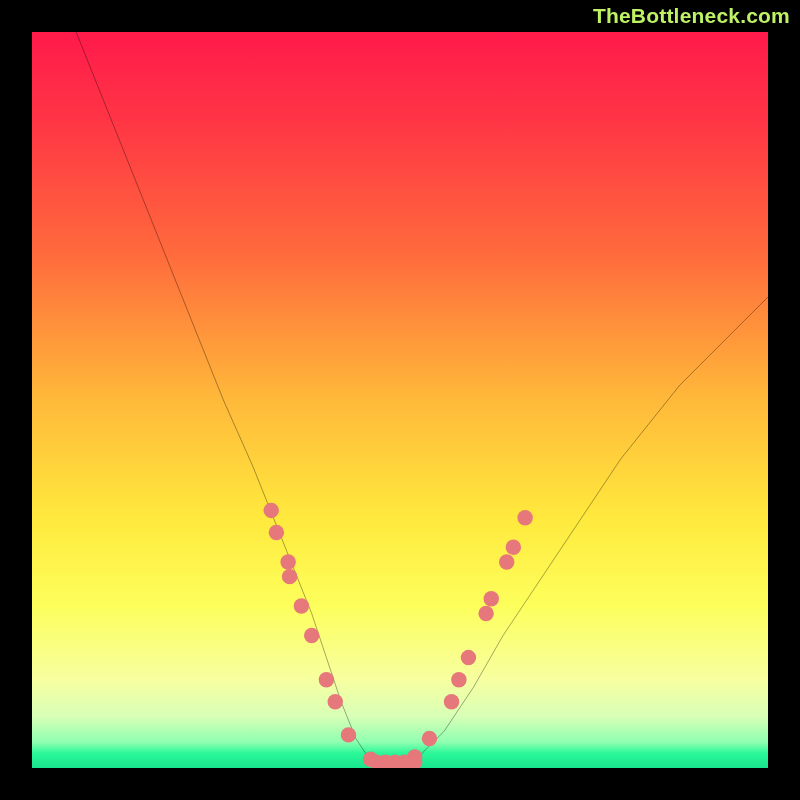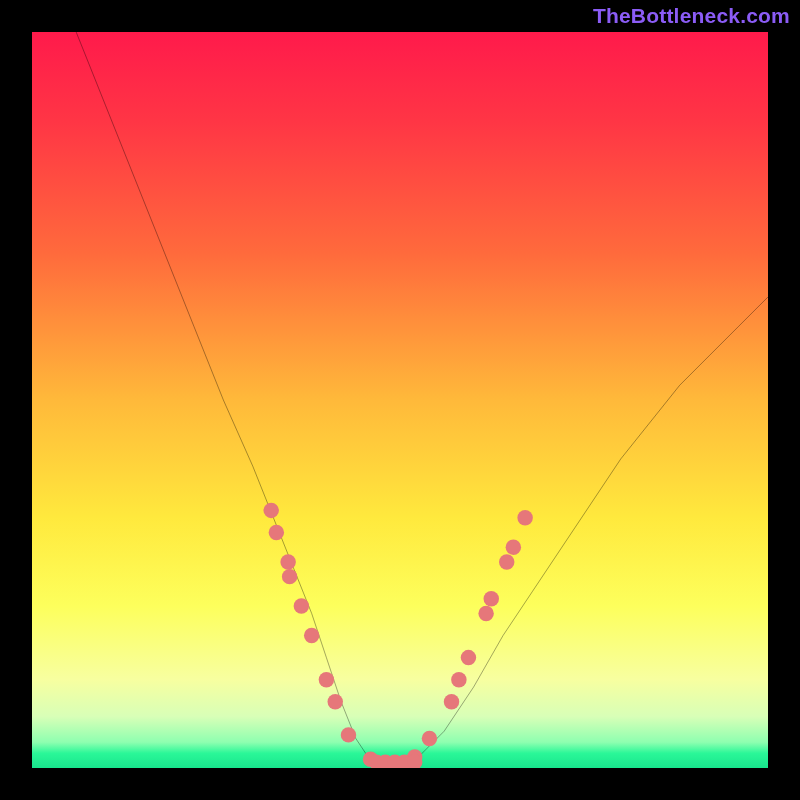--- a/index.html
+++ b/index.html
@@ -13,21 +13,21 @@
   .frame {
     width: 800px;
     height: 800px;
     background: #000;
     position: relative;
   }
   .watermark {
     position: absolute;
     top: 4px;
     right: 10px;
-    color: #8b5cf6;
+    color: #bef264;
     font-size: 21px;
     font-weight: 600;
     letter-spacing: 0.2px;
     z-index: 10;
   }
   .plot {
     position: absolute;
     left: 32px;
     top: 32px;
     width: 736px;

